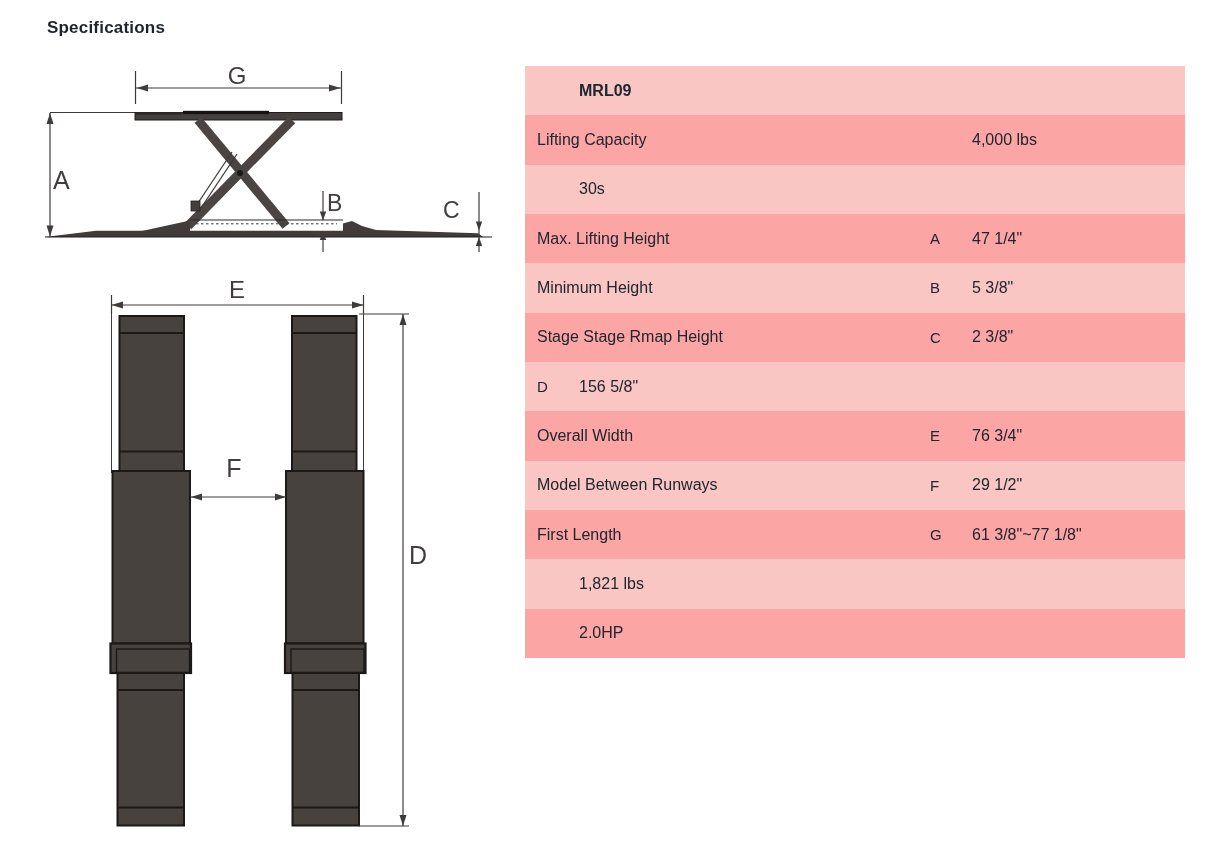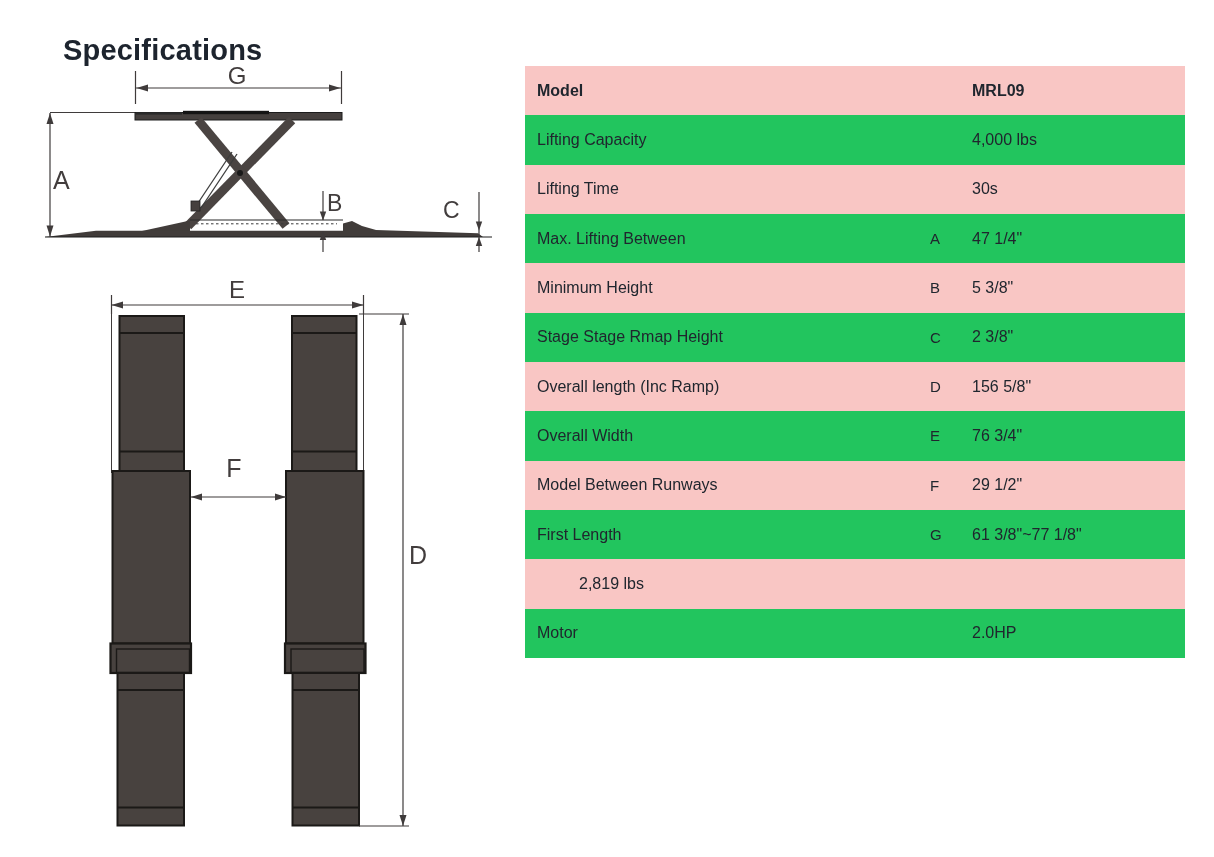--- a/index.html
+++ b/index.html
@@ -1,26 +1,26 @@
 <!DOCTYPE html>
 <html><head>
 <meta charset="utf-8">
 <style>
   html,body{margin:0;padding:0;background:#ffffff;}
   .page{position:relative;width:1214px;height:857px;background:#ffffff;overflow:hidden;
         font-family:"Liberation Sans","DejaVu Sans",sans-serif;color:#20262e;}
-  .title{position:absolute;left:47px;top:18px;margin:16px;font-size:29px;font-weight:700;
+  .title{position:absolute;left:47px;top:18px;margin:0;font-size:17px;font-weight:700;
          letter-spacing:.2px;color:#1d242e;}
   
   .diagram{position:absolute;left:0;top:0;width:520px;height:857px;}
   
   .spec-table{position:absolute;left:525px;top:66px;width:660px;font-size:16px;}
   .row{display:flex;align-items:center;height:49.33px;padding:0 12px;box-sizing:border-box;}
   .row.pink{background:#f9c6c4;}
-  .row.white{background:#22c55e;}
+  .row.white{background:#fca5a5;}
   .cell.label{flex:1;min-width:0;}
   .cell.letter{width:42px;font-size:15px;}
   .cell.value{width:201px;}
   .row.header .cell{font-weight:700;}
 </style>
 </head>
 <body>
 
 <div class="page">
 
@@ -140,57 +140,54 @@
         <polygon points="403,314 399.5,325 406.5,325" fill="#3f3b3b" stroke="none"></polygon>
         <polygon points="403,826 399.5,815 406.5,815" fill="#3f3b3b" stroke="none"></polygon>
       </g>
       <text x="409" y="564" font-size="25" fill="#423d3d" stroke="none">D</text>
     </g>
   </svg>
 
   <div class="spec-table">
 
     <div class="row pink header">
-      <span class="cell label">Model</span>
       <span class="cell letter"></span>
       <span class="cell value">MRL09</span>
     </div>
 
     <div class="row white">
       <span class="cell label">Lifting Capacity</span>
       <span class="cell letter"></span>
       <span class="cell value">4,000 lbs</span>
     </div>
 
     <div class="row pink">
-      <span class="cell label">Lifting Time</span>
       <span class="cell letter"></span>
       <span class="cell value">30s</span>
     </div>
 
     <div class="row white">
-      <span class="cell label">Max. Lifting Between</span>
+      <span class="cell label">Max. Lifting Height</span>
       <span class="cell letter">A</span>
       <span class="cell value">47 1/4"</span>
     </div>
 
     <div class="row pink">
       <span class="cell label">Minimum Height</span>
       <span class="cell letter">B</span>
       <span class="cell value">5 3/8"</span>
     </div>
 
     <div class="row white">
       <span class="cell label">Stage Stage Rmap Height</span>
       <span class="cell letter">C</span>
       <span class="cell value">2 3/8"</span>
     </div>
 
     <div class="row pink">
-      <span class="cell label">Overall length (Inc Ramp)</span>
       <span class="cell letter">D</span>
       <span class="cell value">156 5/8"</span>
     </div>
 
     <div class="row white">
       <span class="cell label">Overall Width</span>
       <span class="cell letter">E</span>
       <span class="cell value">76 3/4"</span>
     </div>
 
@@ -201,23 +198,22 @@
     </div>
 
     <div class="row white">
       <span class="cell label">First Length</span>
       <span class="cell letter">G</span>
       <span class="cell value">61 3/8"~77 1/8"</span>
     </div>
 
     <div class="row pink">
       <span class="cell letter"></span>
-      <span class="cell value">2,819 lbs</span>
-    </div>
-
-    <div class="row white">
-      <span class="cell label">Motor</span>
+      <span class="cell value">1,821 lbs</span>
+    </div>
+
+    <div class="row white">
       <span class="cell letter"></span>
       <span class="cell value">2.0HP</span>
     </div>
 
   </div>
 </div>
 
 </body></html>

